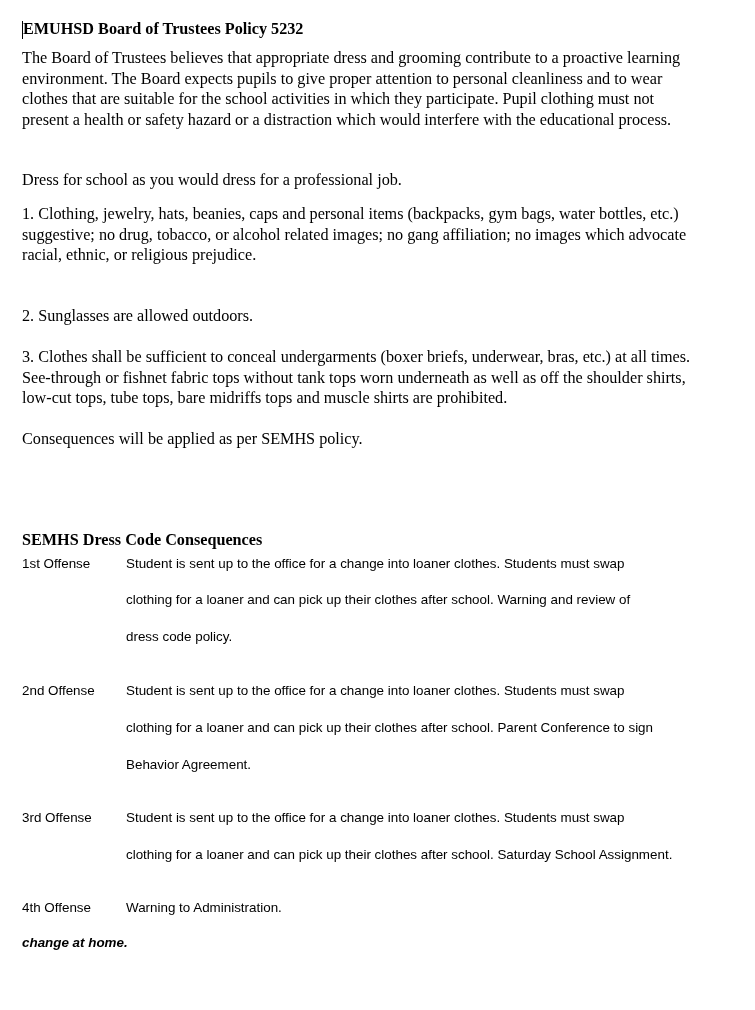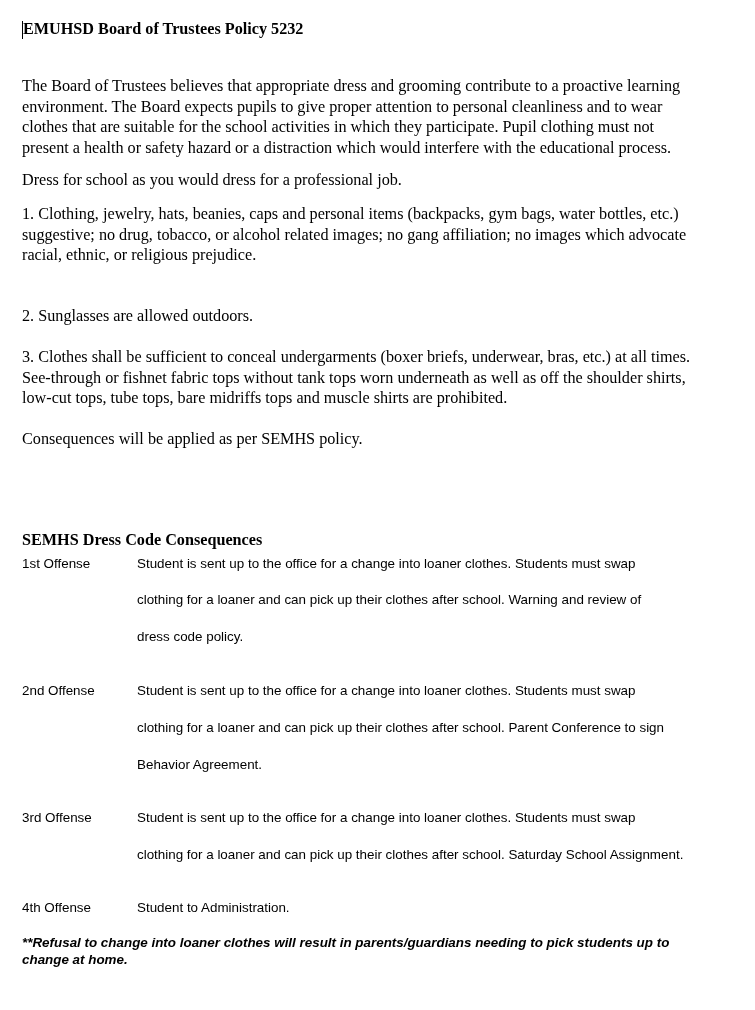--- a/index.html
+++ b/index.html
@@ -6,31 +6,31 @@
   body { width: 755px; height: 1010px; position: relative; overflow: hidden; color: #000; }
   .serif { font-family: Liberation Serif, serif; font-size: 16.2px; line-height: 20.6px; }
   .sans { font-family: "Liberation Sans", "DejaVu Sans", sans-serif; font-size: 13.4px; }
   .abs { position: absolute; white-space: nowrap; }
   .cursor { position: absolute; left: 22px; top: 21px; width: 1px; height: 18px; background: #000; }
   .title { left: 23px; top: 19px; font-weight: bold; }
   .para { position: absolute; left: 22px; width: 720px; }
   .para div { white-space: nowrap; }
   .cons-title { left: 22px; top: 530px; font-weight: bold; }
   .off-label { left: 22px; }
-  .off-line { left: 126px; margin-left: 11px; }
+  .off-line { left: 126px; }
   .note { position: absolute; left: 22px; top: 934px; font-family: "Liberation Sans", "DejaVu Sans", sans-serif; font-size: 13.4px; font-weight: bold; font-style: italic; line-height: 17px; width: 720px; }
   .note div { white-space: nowrap; }
 </style>
 </head>
 <body>
 
 <div class="cursor"></div>
 <div class="abs serif title">EMUHSD Board of Trustees Policy 5232</div>
 
-<div class="para serif" style="top:76px">
+<div class="para serif" style="top:48px">
   <div>The Board of Trustees believes that appropriate dress and grooming contribute to a proactive learning</div>
   <div>environment. The Board expects pupils to give proper attention to personal cleanliness and to wear</div>
   <div>clothes that are suitable for the school activities in which they participate. Pupil clothing must not</div>
   <div>present a health or safety hazard or a distraction which would interfere with the educational process.</div>
 </div>
 
 <div class="para serif" style="top:170px">
   <div>Dress for school as you would dress for a professional job.</div>
 </div>
 
@@ -64,18 +64,17 @@
 <div class="abs sans off-label" style="top:683px">2nd Offense</div>
 <div class="abs sans off-line" style="top:683px">Student is sent up to the office for a change into loaner clothes. Students must swap</div>
 <div class="abs sans off-line" style="top:720px">clothing for a loaner and can pick up their clothes after school. Parent Conference to sign</div>
 <div class="abs sans off-line" style="top:757px">Behavior Agreement.</div>
 
 <div class="abs sans off-label" style="top:810px">3rd Offense</div>
 <div class="abs sans off-line" style="top:810px">Student is sent up to the office for a change into loaner clothes. Students must swap</div>
 <div class="abs sans off-line" style="top:847px">clothing for a loaner and can pick up their clothes after school. Saturday School Assignment.</div>
 
 <div class="abs sans off-label" style="top:900px">4th Offense</div>
-<div class="abs sans off-line" style="top:900px">Student to Administration.</div>
+<div class="abs sans off-line" style="top:900px">Warning to Administration.</div>
 
 <div class="note">
-  <div>**Refusal to change into loaner clothes will result in parents/guardians needing to pick students up to</div>
   <div>change at home.</div>
 </div>
 
 </body></html>

